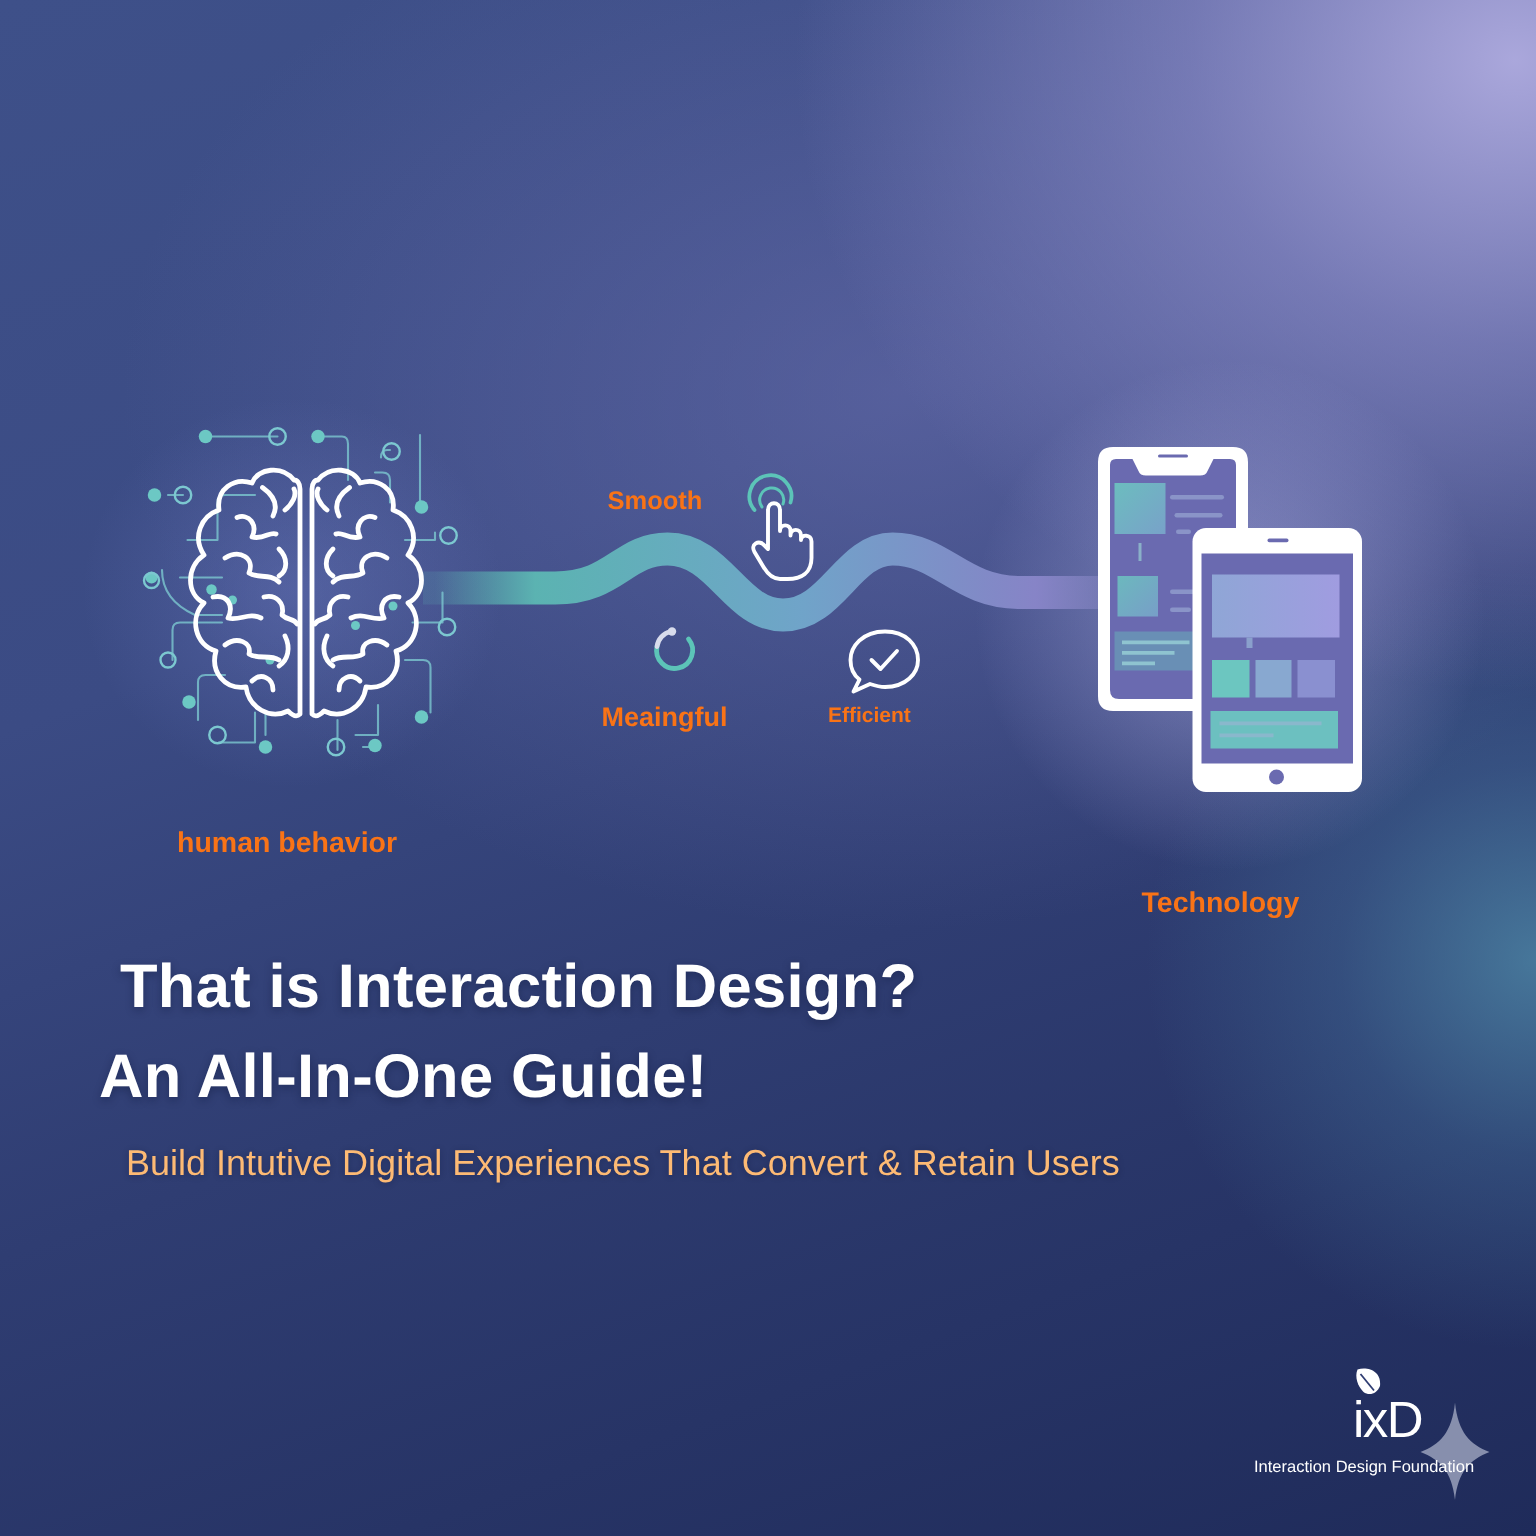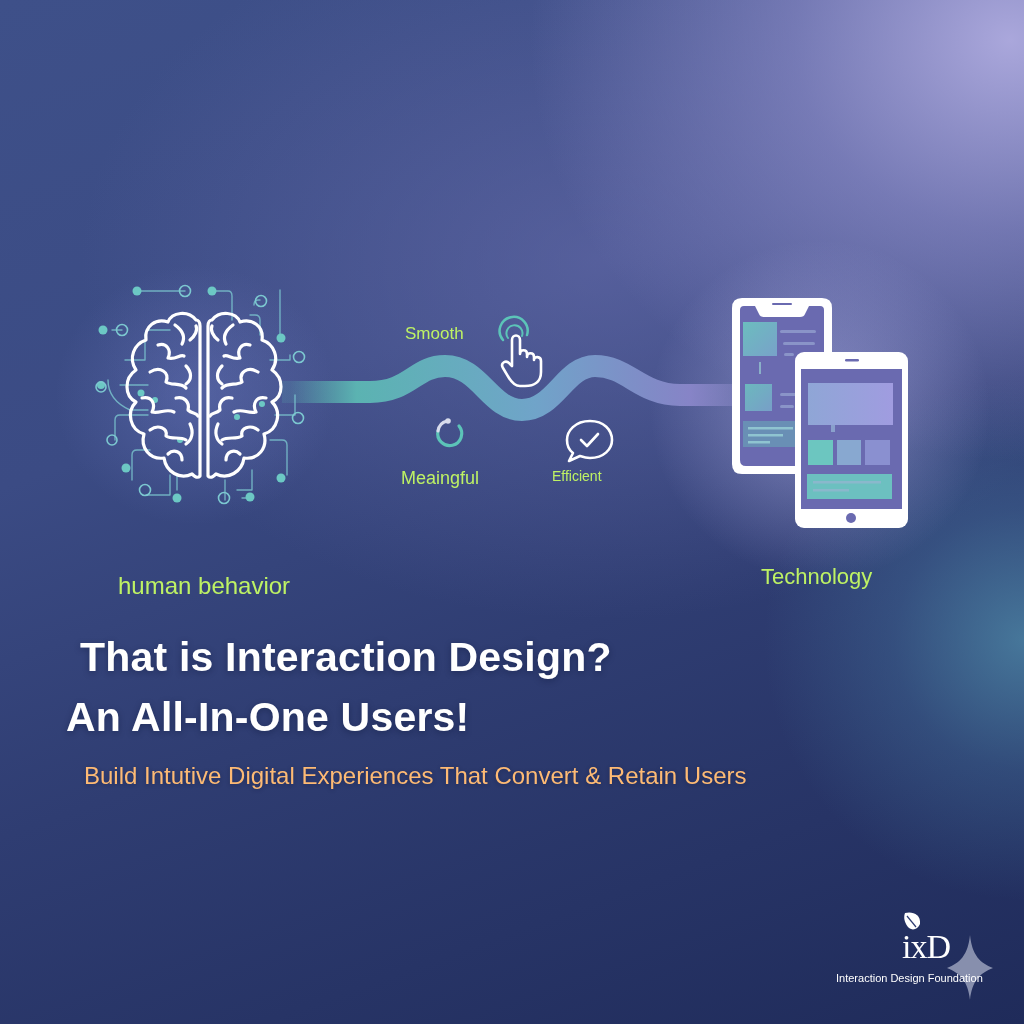--- a/index.html
+++ b/index.html
@@ -11,34 +11,34 @@
   .bg {
     position: absolute; inset: 0;
     background:
       radial-gradient(ellipse 480px 420px at 1010px 40px, rgba(176,172,224,0.95) 0%, rgba(150,148,208,0.6) 45%, rgba(120,122,186,0) 100%),
       radial-gradient(ellipse 260px 260px at 1024px 640px, rgba(80,140,170,0.75) 0%, rgba(70,120,160,0.35) 50%, rgba(60,100,150,0) 100%),
       radial-gradient(ellipse 520px 360px at 600px 260px, rgba(108,112,176,0.55) 0%, rgba(90,100,160,0) 100%),
       linear-gradient(160deg, #3e5089 0%, #3b4b84 35%, #2f3d72 60%, #1f2b5a 100%);
   }
   .scene { position: absolute; left: 0; top: 0; width: 1024px; height: 1024px; }
   .label {
-    position: absolute; color: #bef264; font-size: 19px; white-space: nowrap;
+    position: absolute; color: #f97316; font-size: 19px; white-space: nowrap; font-weight: bold;
   }
   .title {
     position: absolute; color: #ffffff; font-weight: bold; font-size: 41px;
     letter-spacing: 0.2px; white-space: nowrap;
     text-shadow: 0 2px 6px rgba(10,16,50,0.35);
   }
   .subtitle {
     position: absolute; color: #fdba74; font-size: 24px; white-space: nowrap;
     text-shadow: 0 1px 4px rgba(10,16,50,0.3);
   }
   .logo-ixd {
     position: absolute; left: 902px; top: 928px; color: #fff;
-    font-size: 34px; font-weight: normal; letter-spacing: -1px; font-family: Liberation Serif, serif;
+    font-size: 34px; font-weight: normal; letter-spacing: -1px;
   }
   .logo-caption {
     position: absolute; left: 836px; top: 972px; color: #fff; font-size: 11px; white-space: nowrap; text-align: center;
   }
 </style>
 </head>
 <body>
 
 <div class="bg"></div>
 
@@ -207,24 +207,24 @@
   </g>
 
   <path d="M970 935 C972 955, 980 963, 993 968 C980 973, 972 981, 970 1000 C968 981, 960 973, 947 968 C960 963, 968 955, 970 935 Z" fill="#a9b0c8" opacity="0.75"></path>
 
   <g>
     <path d="M905 913 C912 911, 921 914, 920 924 C918 929, 913 931, 909 928 C905 924, 903 918, 905 913 Z" fill="#ffffff"></path>
     <path d="M907 916 L916 927" stroke="#2f3d72" stroke-width="1.2"></path>
   </g>
 </svg>
 
-<div class="label" style="left:118px; top:572px; font-size:24px;">human behavior</div>
-<div class="label" style="left:761px; top:564px; font-size:22px;">Technology</div>
+<div class="label" style="left:118px; top:552px; font-size:19px;">human behavior</div>
+<div class="label" style="left:761px; top:592px; font-size:19px;">Technology</div>
 <div class="label" style="left:405px; top:324px; font-size:17px;">Smooth</div>
 <div class="label" style="left:401px; top:468px; font-size:18px;text-align:center;">Meaingful</div>
 <div class="label" style="left:552px; top:468px; font-size:14px;">Efficient</div>
 
 <div class="title" style="left:80px; top:634px;">That is Interaction Design?</div>
-<div class="title" style="left:66px; top:694px;">An All-In-One Users!</div>
+<div class="title" style="left:66px; top:694px;">An All-In-One Guide!</div>
 <div class="subtitle" style="left:84px; top:762px;">Build Intutive Digital Experiences That Convert &amp; Retain Users</div>
 
 <div class="logo-ixd">ixD</div>
 <div class="logo-caption">Interaction Design Foundation</div>
 
 </body></html>

